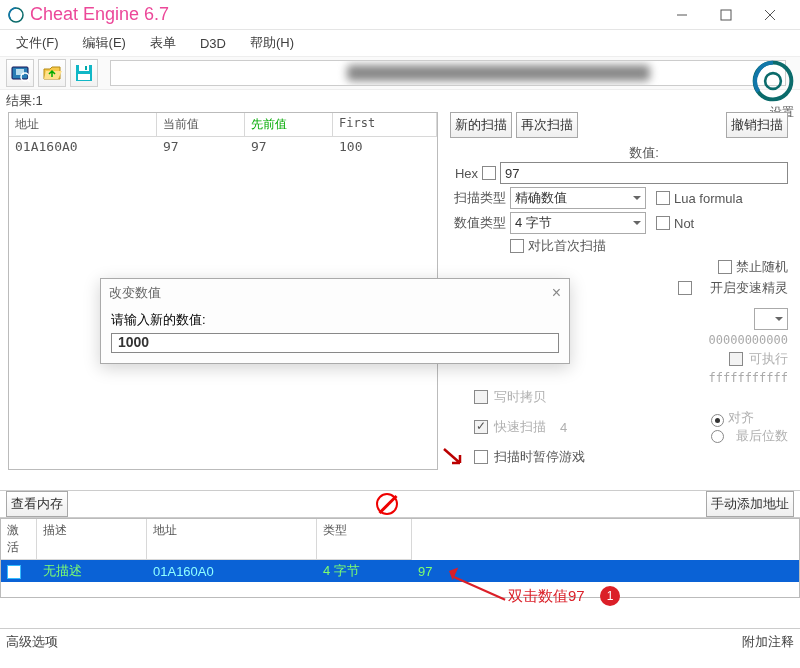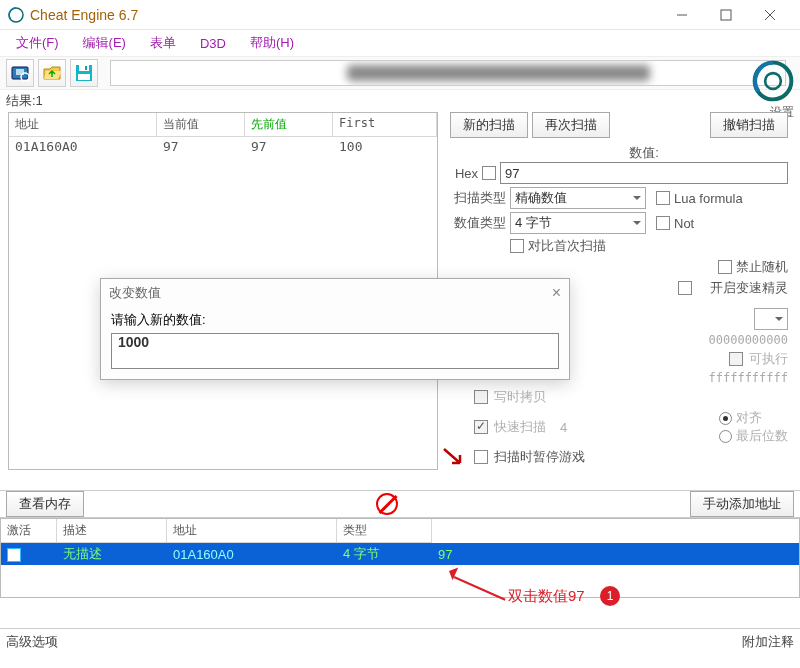--- a/index.html
+++ b/index.html
@@ -1,23 +1,23 @@
 <!DOCTYPE html>
 <html><head>
 <meta charset="utf-8">
 <style>
   * { box-sizing: border-box; margin: 0; padding: 0; }
   body { font-family: "Microsoft YaHei", "Segoe UI", Arial, sans-serif; font-size: 13px; background: #fff; width: 800px; height: 668px; overflow: hidden; position: relative; }
   .titlebar { height: 30px; display: flex; align-items: center; padding: 0 8px; border-bottom: 1px solid #e5e5e5; }
   .titlebar .app-icon { width: 16px; height: 16px; margin-right: 6px; }
-  .titlebar .title { flex: 1; font-size: 14px; color: #a16207; }
+  .titlebar .title { flex: 1; font-size: 18px; color: #ec4899; }
   .titlebar .win-controls { display: flex; gap: 0; }
   .titlebar .win-ctrl { width: 44px; height: 28px; display: flex; align-items: center; justify-content: center; color: #555; }
   .menubar { height: 26px; display: flex; align-items: center; padding: 0 6px; gap: 4px; }
-  .menubar .menu-item { padding: 2px 10px; color: #a21caf; }
+  .menubar .menu-item { padding: 2px 10px; color: #404040; }
   .toolbar { height: 34px; display: flex; align-items: center; padding: 0 6px; gap: 4px; border-top: 1px solid #eee; border-bottom: 1px solid #eee; background: #fafafa; position: relative;}
   .tool-btn { width: 28px; height: 28px; display: flex; align-items: center; justify-content: center; border: 1px solid #d0d0d0; background: linear-gradient(#fff,#f2f2f2); }
   .proc-box { flex: 1; height: 26px; margin: 0 8px; border: 1px solid #ccc; background: #fff; position: relative; overflow: hidden; }
   .proc-blur { position: absolute; left: 35%; top: 4px; width: 45%; height: 16px; background: #888; filter: blur(4px); border-radius: 4px; }
   .ce-logo { position: absolute; right: 6px; top: 60px; }
   .settings-label { position: absolute; right: 6px; top: 104px; font-size: 12px; color: #555; }
   .results-label { padding: 2px 6px; font-size: 13px; color: #444; }
   .main-columns { position: relative; height: 378px; }
   .left-col { position: absolute; left: 8px; top: 0; width: 430px; }
   .results-table { border: 1px solid #bbb; width: 100%; height: 358px; background: #fff; }
@@ -28,21 +28,21 @@
   .results-th .c-prev { width: 88px; color: #0a0; }
   .results-th .c-first { flex: 1; font-family: monospace; }
   .results-row { display: flex; font-family: monospace; font-size: 13px; }
   .results-row div { padding: 2px 6px; }
   .results-row .c-addr { width: 148px; color: #555; }
   .results-row .c-cur { width: 88px; color: #555; }
   .results-row .c-prev { width: 88px; color: #555; }
   .results-row .c-first { flex: 1; color: #555; }
   .right-col { position: absolute; left: 450px; top: 0; width: 338px; font-size: 13px; color: #555; }
   .scan-buttons { display: flex; gap: 4px; margin-bottom: 6px; align-items: center;}
-  .btn { border: 1px solid #a8a8a8; background: linear-gradient(#fff,#efefef); padding: 3px 12px; color: #333; font-size: 13px; }
+  .btn { border: 1px solid #a8a8a8; background: linear-gradient(#fff,#efefef); padding: 3px 4px; color: #333; font-size: 13px; }
   .btn.primary { border: 2px solid #1976d2; padding: 3px 18px; }
   .ffield { display: flex; align-items: center; gap: 4px; margin-bottom: 3px; }
   .ffield label { text-align: right; }
   .select-box { border: 1px solid #aaa; height: 22px; padding: 0 18px 0 4px; position: relative; color: #333; display: flex; align-items: center; font-size: 13px; }
   .select-box::after { content: ""; position: absolute; right: 4px; top: 8px; border: 4px solid transparent; border-top-color: #666; }
   .chkbox { width: 14px; height: 14px; border: 1px solid #888; display: inline-block; background: #fff; vertical-align: middle;}
   .chkbox.checked::after { content: "✓"; font-size: 12px; color: #555; position: relative; top: -3px; left: 1px; }
   .chkbox.dim { background: #f3f3f3; }
   .radio { width: 13px; height: 13px; border: 1px solid #888; border-radius: 50%; display: inline-block; vertical-align: middle; position: relative; }
   .radio.checked::after { content: ""; position: absolute; left: 3px; top: 3px; width: 5px; height: 5px; border-radius: 50%; background: #333; }
@@ -50,33 +50,33 @@
   .memrange { font-family: monospace; font-size: 12px; color: #aaa; }
   .arrow-bl { color: #b00; position: absolute; }
   .bottom-strip { height: 28px; display: flex; align-items: center; justify-content: space-between; padding: 0 6px; border-top: 1px solid #ccc; border-bottom: 1px solid #ccc; }
   .noentry { width: 22px; height: 22px; border: 2.5px solid #e00; border-radius: 50%; position: relative; margin: 0 auto;}
   .noentry::after { content: ""; position: absolute; left: -2px; top: 8px; width: 24px; height: 3px; background: #e00; transform: rotate(-45deg); }
   .cheat-table { border: 1px solid #bbb; height: 80px; background: #fff; }
   .ct-head { display: flex; font-size: 12px; color: #555; }
   .ct-head div { padding: 3px 6px; border-right: 1px solid #d8d8d8; border-bottom: 1px solid #d8d8d8; }
   .ct-row { display: flex; font-size: 13px; background: #0a62d6; color: #fff; height: 22px; align-items: center; }
   .ct-row div { padding: 0 6px; }
-  .c-act { width: 56px; }
+  .c-act { width: 36px; }
   .c-desc { width: 110px; }
   .c-addr2 { width: 170px; }
   .c-type { width: 95px; }
   .c-val { flex: 1; }
   .ct-row .c-desc, .ct-row .c-addr2, .ct-row .c-type, .ct-row .c-val { color: #7fff6f; }
   .ct-row .c-addr2 { color: #8fffff; }
   .ct-row .chkbox { border-color: #3bf; }
   .footer { height: 26px; display: flex; justify-content: space-between; align-items: center; padding: 0 6px; border-top: 1px solid #ccc; font-size: 13px; color: #444; }
   .modal { position: absolute; left: 100px; top: 278px; width: 470px; border: 1px solid #aaa; background: #fdfdfd; box-shadow: 0 4px 16px rgba(0,0,0,.18); z-index: 50; }
   .modal-title { height: 28px; display: flex; align-items: center; justify-content: space-between; padding: 0 8px; color: #666; font-size: 13px; }
   .modal-body { padding: 4px 10px 10px 10px; }
-  .modal-input { width: 100%; height: 36px; border: 1px solid #888; padding: 0 6px; font-size: 14px; font-weight: bold; color: #333; background: #fff; }
+  .modal-input { width: 100%; height: 20px; border: 1px solid #888; padding: 0 6px; font-size: 14px; font-weight: bold; color: #333; background: #fff; }
   .modal-btns { display: flex; justify-content: flex-end; gap: 10px; margin-top: 8px; }
   .anno-badge { width: 20px; height: 20px; border-radius: 50%; background: #db1f28; color: #fff; font-size: 12px; display: inline-flex; align-items: center; justify-content: center; position: absolute; }
   .anno-text { color: #db1f28; font-size: 15px; position: absolute; }
   .anno-arrow-line { position: absolute; background: #db1f28; height: 2px; }
   .anno-arrow-head { position: absolute; width: 0; height: 0; border: 7px solid transparent; }
   .input-text { width: 140px; height: 22px; border: 1px solid #888; padding: 0 4px; color: #333; background: #fff; display: flex; align-items: center; }
 </style>
 </head>
 <body>
 
@@ -223,25 +223,25 @@
     </div>
     <div class="ffield" style="margin-left:24px;gap:6px;">
       <span class="chkbox dim"></span>
       <span class="dim-text">写时拷贝</span>
     </div>
     <div class="ffield" style="margin-left:24px;gap:6px;">
       <span class="chkbox dim checked"></span>
       <span class="dim-text">快速扫描</span>
       <span class="dim-text" style="margin-left:8px;">4</span>
       <div style="margin-left:auto;">
-        <div style="display:flex;align-items:center;gap:4px;">
+        <div style="display:flex;align-items:flex-end;gap:4px;">
             <span class="radio checked"></span>
             <span class="dim-text">对齐</span>
           </div>
-        <div style="display:flex;align-items:center;gap:4px;">
+        <div style="display:flex;align-items:center;gap:12px;">
             <span class="radio"></span>
             <span class="dim-text">最后位数</span>
           </div>
       </div>
     </div>
     <div class="ffield" style="margin-left:24px;gap:6px;">
       <span class="chkbox"></span>
       <span>扫描时暂停游戏</span>
     </div>
     <div class="arrow-bl" style="left:-8px; top:335px;">

